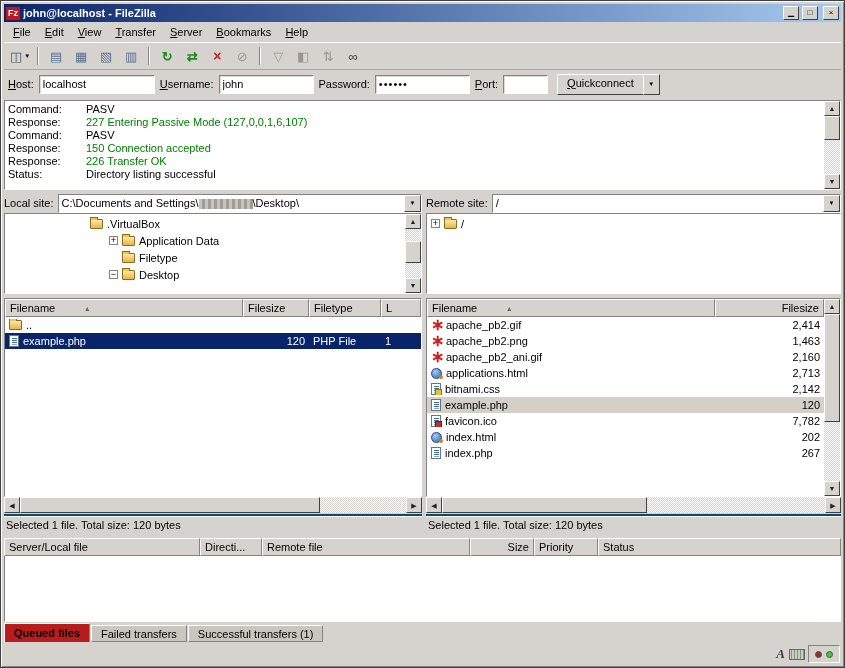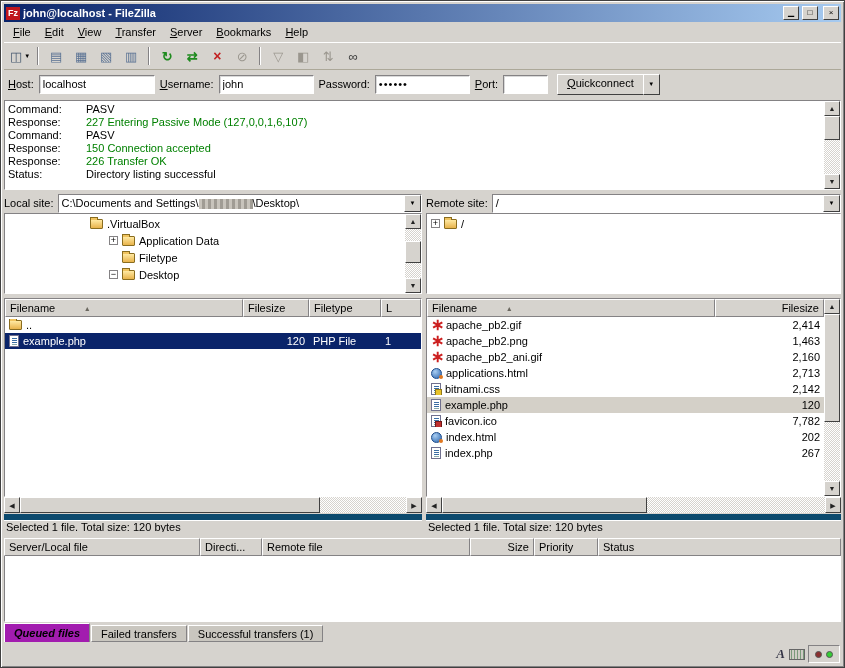--- a/index.html
+++ b/index.html
@@ -84,29 +84,29 @@
 .col{border:1px solid;border-color:#fff #848284 #848284 #fff;background:#d6d3ce;display:flex;align-items:center;padding:0 4px;white-space:nowrap;overflow:hidden;}
 .sort-arrow{margin-left:30px;font-size:8px;color:#6a675f;}
 .list-body{flex:1;background:#fff;overflow:hidden;}
 .file-row{height:16px;display:flex;align-items:center;}
 .file-row.sel-active{background:#0a246a;color:#fff;}
 .file-row.sel-inactive{background:#d4d0c8;}
 .cell{display:flex;align-items:center;padding:0 4px;white-space:nowrap;overflow:hidden;}
 .cell.num{justify-content:flex-end;}
 .wl-name{flex:0 0 238px;} .wl-size{flex:0 0 66px;} .wl-type{flex:0 0 72px;} .wl-mod{flex:1;}
 .wr-name{flex:0 0 288px;} .wr-size{flex:1;}
-.pane-status{flex:0 0 18px;margin-top:1px;border-top:6px solid #0c4a6e;box-shadow:inset 0 1px 0 #fff;display:flex;align-items:center;padding:2px 2px 0 2px;white-space:nowrap;overflow:hidden;}
+.pane-status{flex:0 0 18px;margin-top:1px;border-top:2px solid #0c4a6e;box-shadow:inset 0 1px 0 #fff;display:flex;align-items:center;padding:2px 2px 0 2px;white-space:nowrap;overflow:hidden;}
 
 .queuepane{flex:0 0 104px;margin-top:6px;display:flex;flex-direction:column;}
 .queue-head{flex:0 0 18px;display:flex;background:#0369a1;}
 .qc1{flex:0 0 196px;} .qc2{flex:0 0 62px;} .qc3{flex:0 0 208px;} .qc4{flex:0 0 64px;} .qc5{flex:0 0 64px;} .qc6{flex:1;}
 .queue-body{flex:1;background:#fff;border:1px solid;border-color:#848284 #fff #fff #848284;border-top:none;}
 .queue-tabs{flex:0 0 20px;display:flex;align-items:flex-end;gap:1px;padding-top:1px;}
 .qtab{height:17px;padding:0 9px;display:flex;align-items:center;background:#c9c6bf;border:1px solid;border-color:#fff #848284 #848284 #fff;white-space:nowrap;}
-.qtab.active{height:19px;background:#a21caf;font-weight:bold;border-bottom:none;font-style:italic;}
+.qtab.active{height:19px;background:#b91c1c;font-weight:bold;border-bottom:none;}
 
 .statusbar{flex:0 0 20px;margin-top:2px;display:flex;align-items:center;justify-content:flex-end;gap:3px;padding-right:1px;}
 .ascii-icon{font-family:"Liberation Serif",serif;font-style:italic;font-weight:bold;font-size:13px;color:#333344;padding:0 1px;}
 .kbd-icon{width:16px;height:11px;background:#cfccc5;border:1px solid #666;background-image:linear-gradient(90deg,#7a9a7a 1px,transparent 1px);background-size:3px 5px;background-position:1px 2px;}
 .sb-panel{height:18px;border:1px solid;border-color:#848284 #fff #fff #848284;display:flex;align-items:center;padding:0 5px;background:#d6d3ce;}
 .sb-queue{width:148px;}
 .sb-leds{width:32px;justify-content:center;gap:4px;}
 .led{width:7px;height:7px;border-radius:50%;border:1px solid #555;}
 .led.red{background:#8b3030;} .led.green{background:#35cc35;}
 </style>

